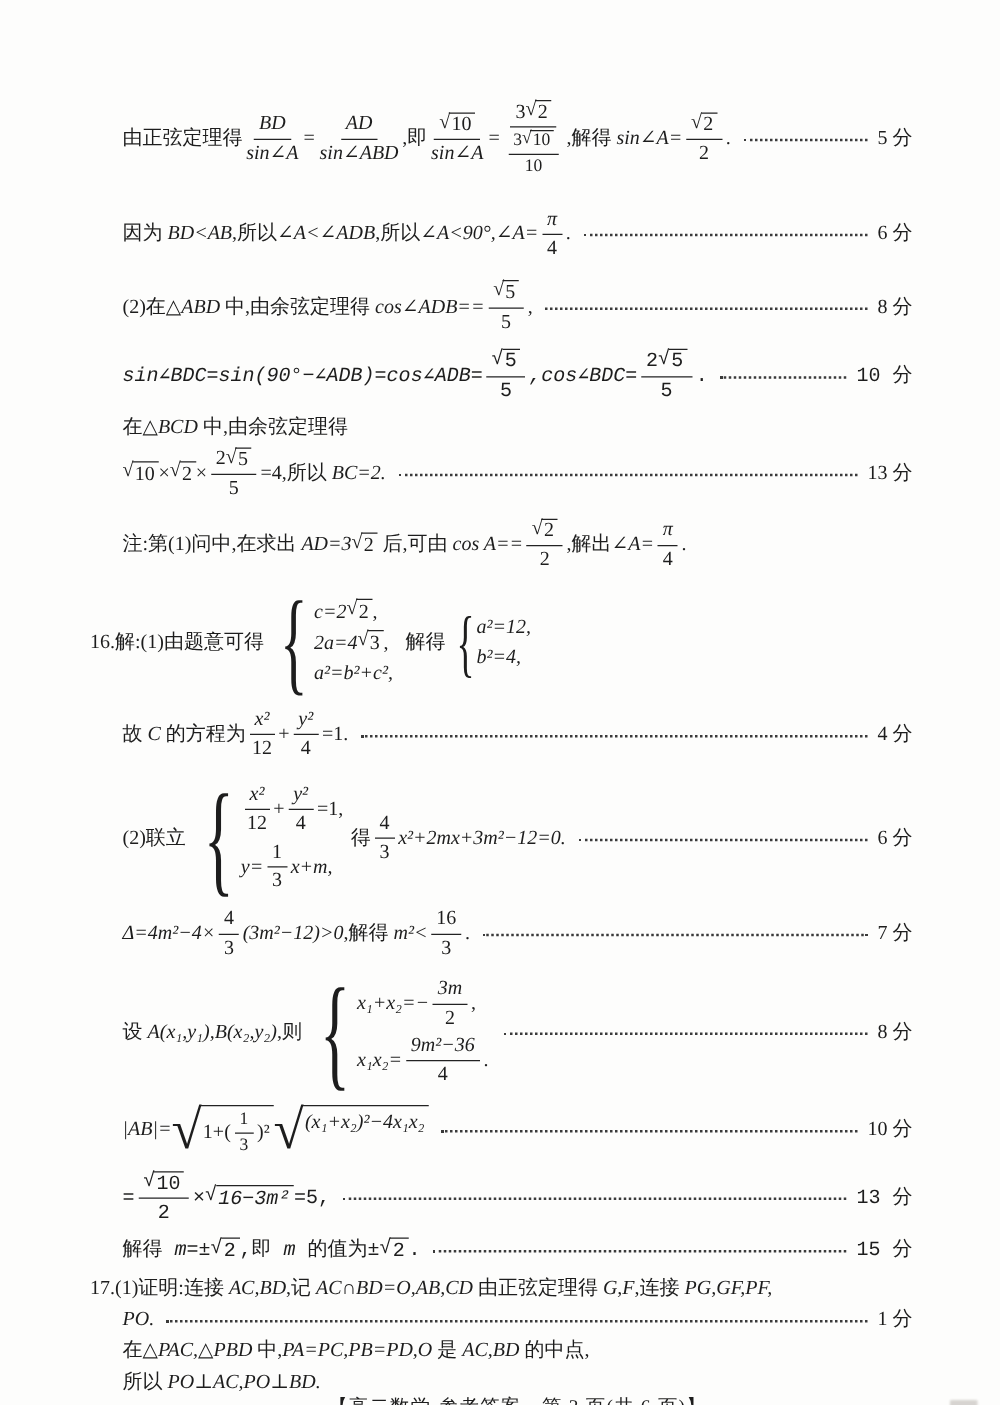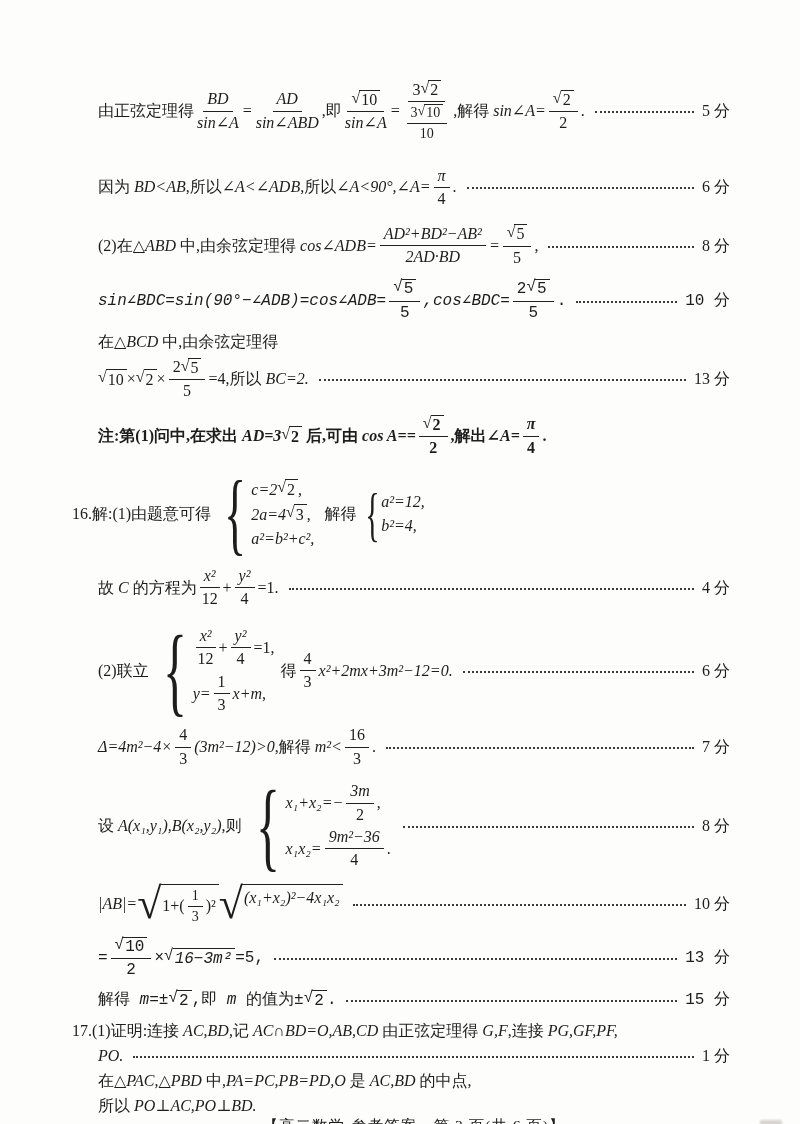--- a/index.html
+++ b/index.html
@@ -37,21 +37,21 @@
   .cases{display:inline-flex;align-items:center;flex:0 0 auto;margin:0 2px;}
   .brace{line-height:0.8;transform:scaleX(0.5);transform-origin:center;
     display:inline-block;margin-right:-6px;font-style:normal;}
   .cs3 .brace{font-size:92px;}
   .cs2 .brace{font-size:60px;}
   .csf .brace{font-size:100px;}
   .rows{display:inline-flex;flex-direction:column;align-items:flex-start;row-gap:4px;}
   .row{display:flex;align-items:center;}
   .row .t{white-space:pre;}.g5{margin-bottom:5px;}.g6{margin-bottom:6px;}.g10{margin-bottom:10px;font-family:Liberation Mono, monospace;}.g12{margin-bottom:12px;}
   .g14{margin-bottom:14px;}.g16{margin-bottom:16px;}.g18{margin-bottom:18px;}
-  .g20{margin-bottom:20px;font-weight:bold;}.g24{margin-bottom:24px;}
+  .g20{margin-bottom:20px;}.g24{margin-bottom:24px;}
   .footer{margin-top:auto;margin-bottom:42px;text-align:center;
     font-size:15.5px;letter-spacing:1px;position:relative;}
   .artifact{position:absolute;right:-52px;top:4px;width:22px;height:7px;
     background:#b9b4ae;opacity:.55;filter:blur(1px);border-radius:1px;}
 </style>
 </head>
 <body>
 
 <div class="page">
 
@@ -134,28 +134,20 @@
     <span class="t cn">.</span>
     <span class="dots"></span>
     <span class="t cn score">6 分</span>
   </div>
 
   <div class="line g12">
     <span class="t cn">(2)在</span>
     <span class="t mt">△ABD</span>
     <span class="t cn"> 中,由余弦定理得 </span>
     <span class="t mt">cos∠ADB=</span>
-    <span class="fr">
-      <span class="fn">
-          <span class="t mt">AD²+BD²−AB²</span>
-        </span>
-      <span class="fd">
-          <span class="t mt">2AD·BD</span>
-        </span>
-    </span>
     <span class="t mt">=</span>
     <span class="fr">
       <span class="fn">
           <span class="sq"><span class="sqx">√</span><span class="sqr cn">5</span></span>
         </span>
       <span class="fd">
           <span class="t cn">5</span>
         </span>
     </span>
     <span class="t cn">,</span>

